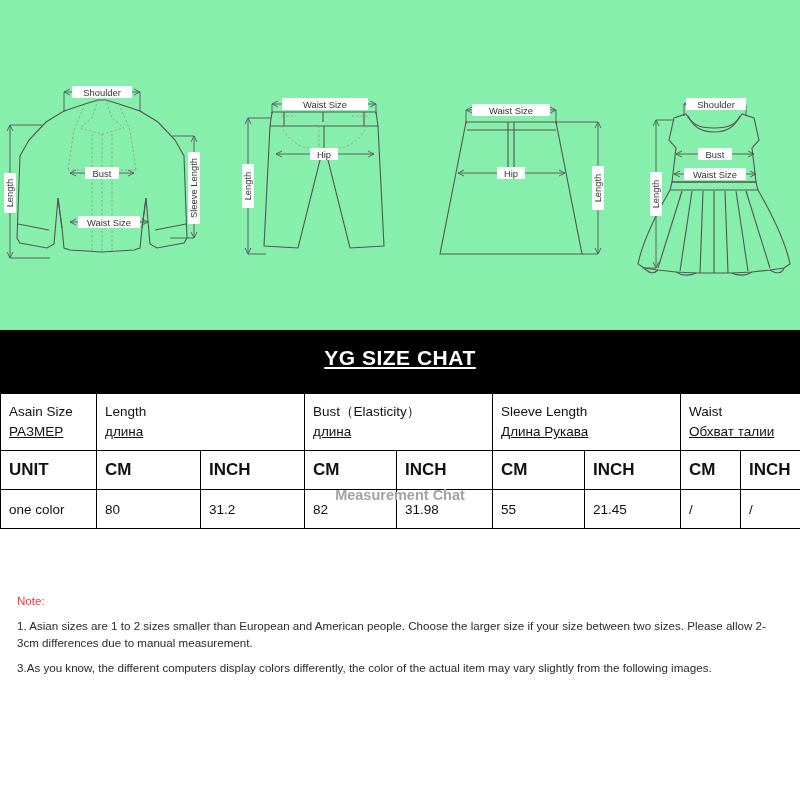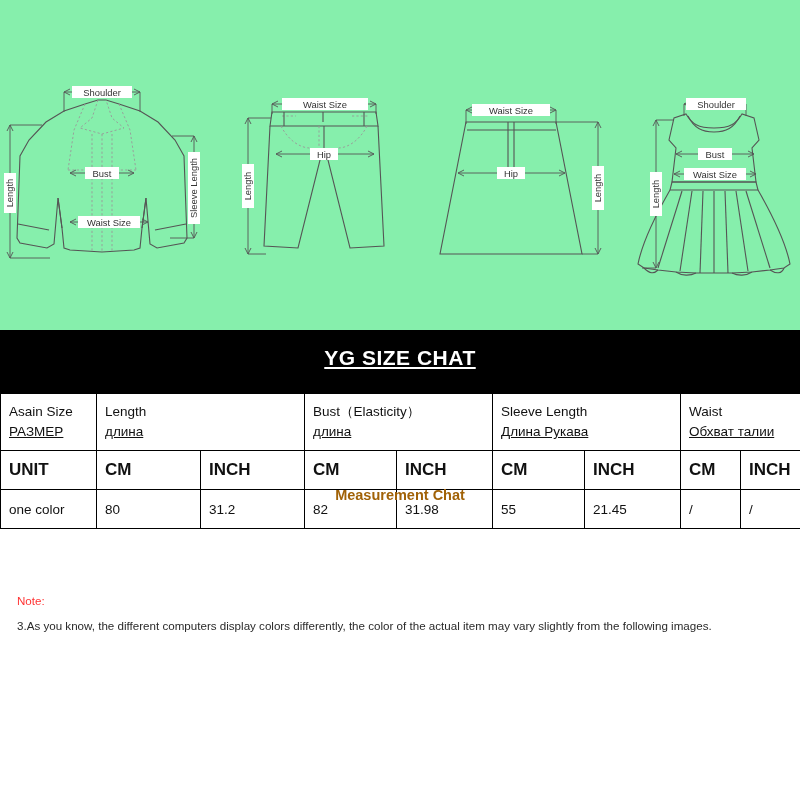--- a/index.html
+++ b/index.html
@@ -57,21 +57,21 @@
     letter-spacing: 0.5px;
     font-family: "Liberation Sans", sans-serif;
     text-decoration: underline;
   }
   .measure-title {
     position: absolute;
     left: 0;
     bottom: 7px;
     width: 800px;
     text-align: center;
-    color: #a16207;
+    color: #a3a3a3;
     font-size: 14.5px;
     font-weight: bold;
     font-family: "Liberation Sans", sans-serif;
   }
 
   table.size-table {
     position: absolute;
     left: 0;
     top: 63px;
     width: 800px;
@@ -376,14 +376,15 @@
         <td>/</td>
       </tr>
     </tbody>
   </table>
 
   <div class="measure-title">Measurement Chat</div>
 </div>
 
 <div class="notes">
   <p class="note-head">Note:</p>
+  <p>1. Asian sizes are 1 to 2 sizes smaller than European and American people. Choose the larger size if your size between two sizes. Please allow 2-3cm differences due to manual measurement.</p>
   <p>3.As you know, the different computers display colors differently, the color of the actual item may vary slightly from the following images.</p>
 </div>
 
 </body></html>

